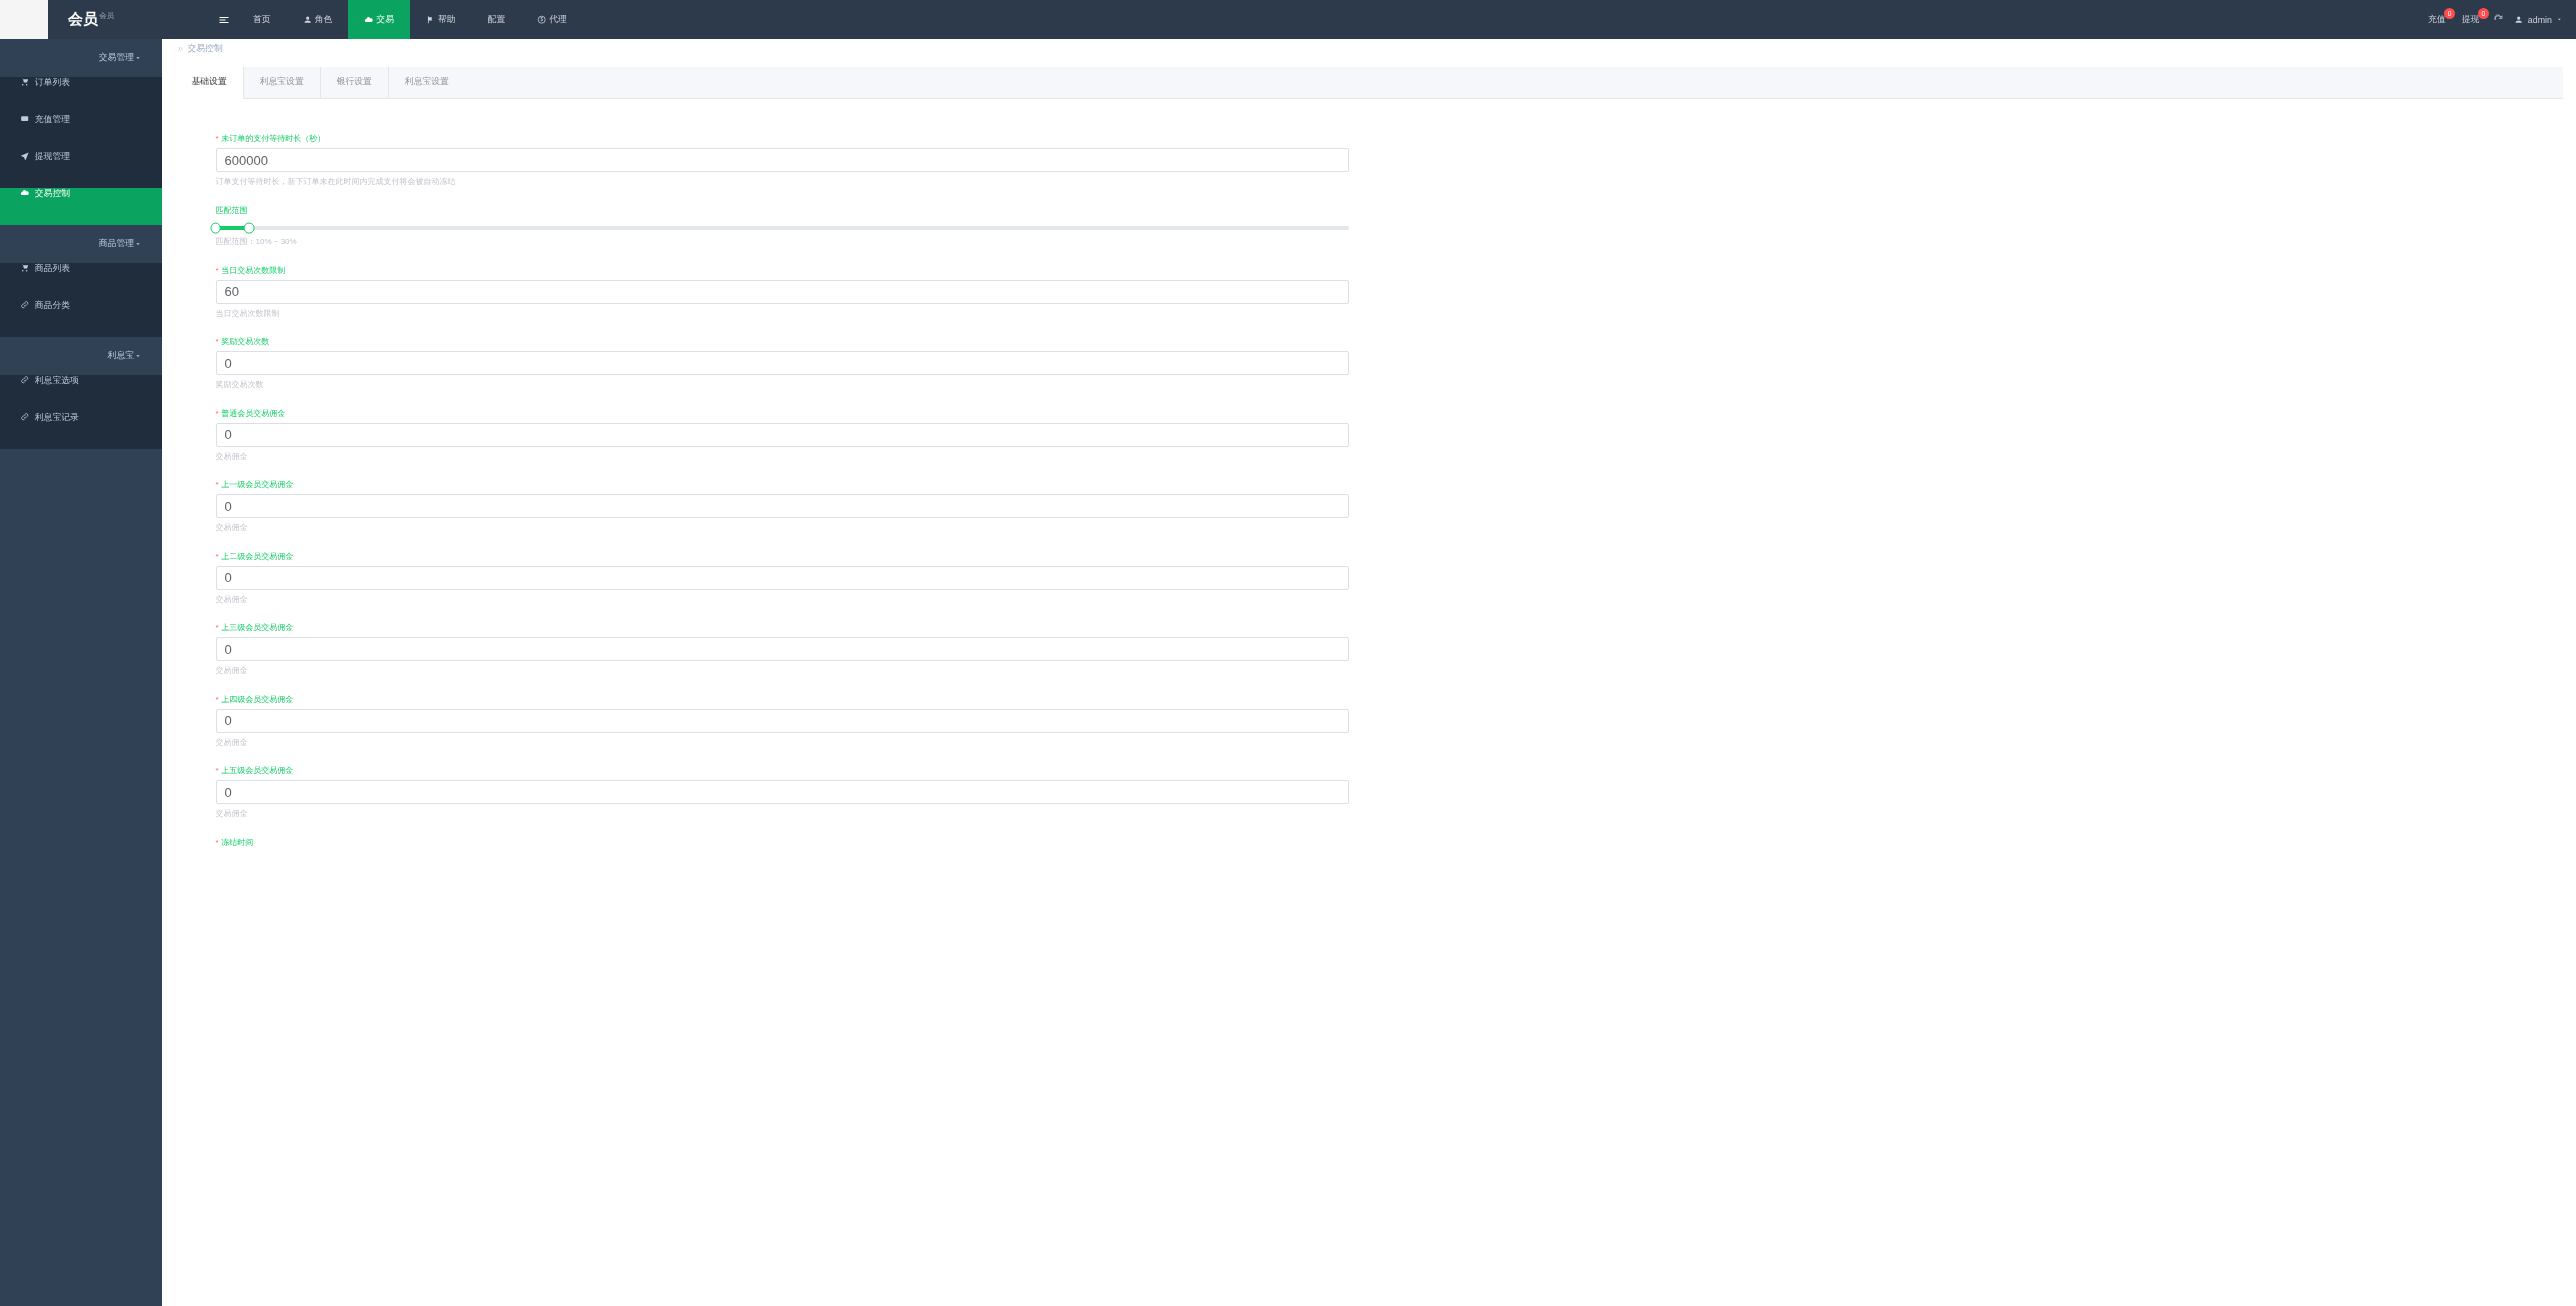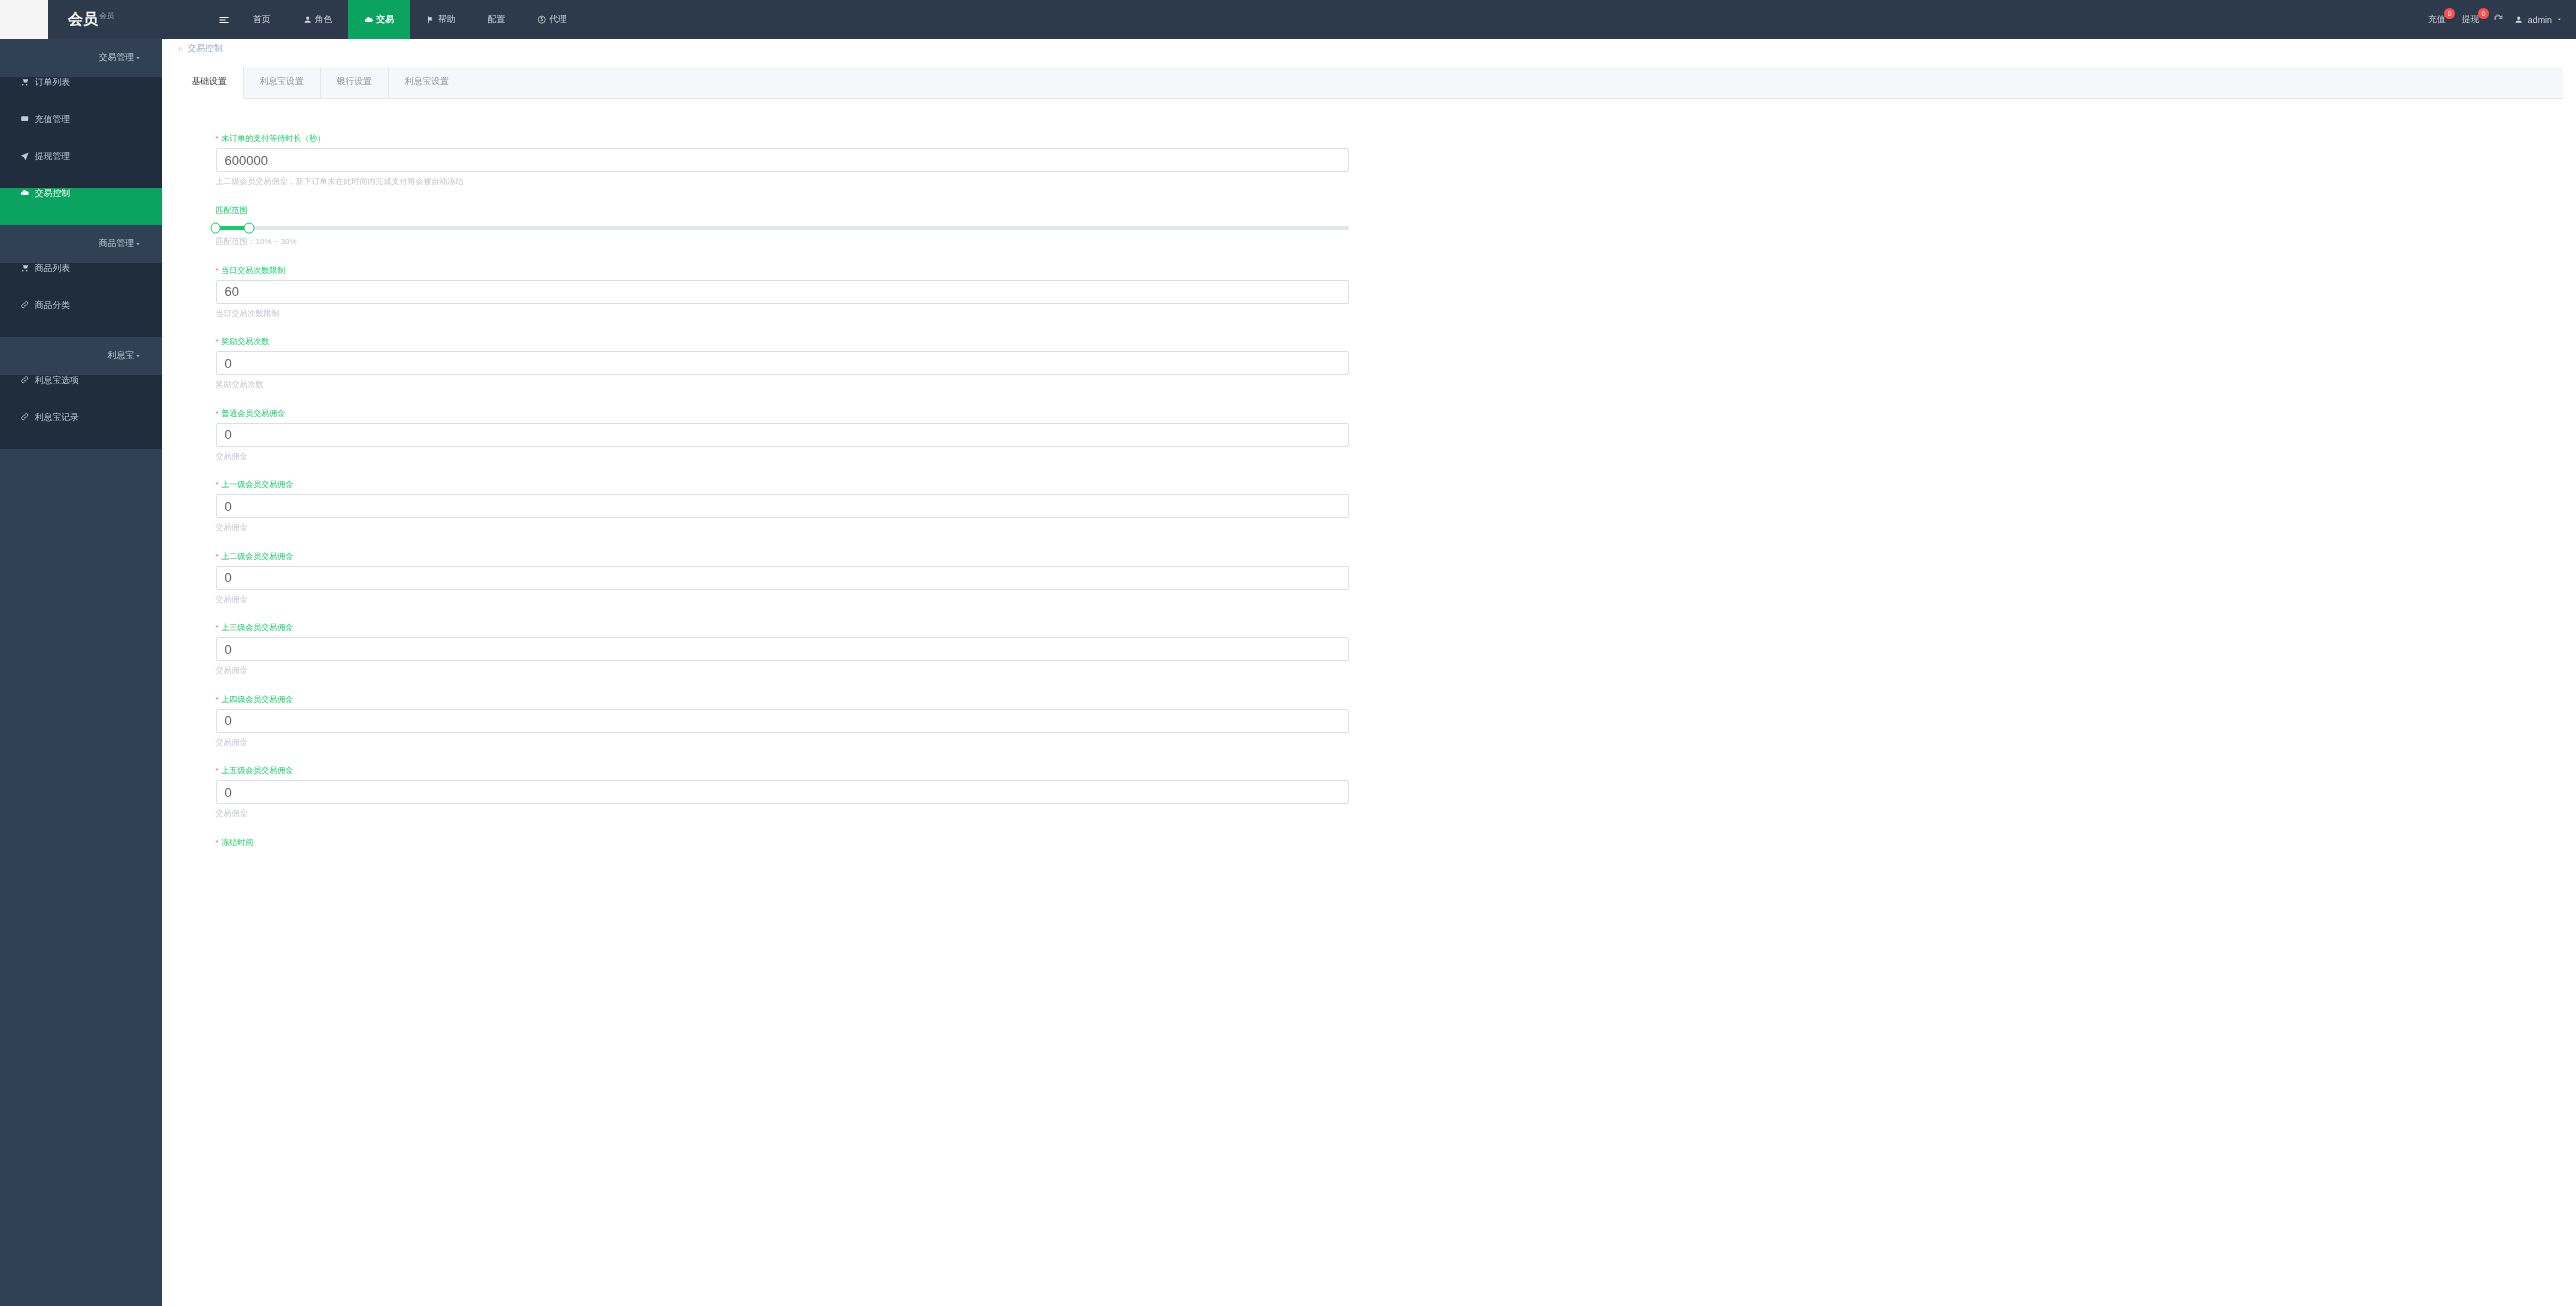--- a/index.html
+++ b/index.html
@@ -9,21 +9,21 @@
 .topbar { height: 39px; background: #2d3a4b; display: flex; align-items: center; color: #fff; position: fixed; top: 0; left: 0; right: 0; z-index: 100; margin-left: 48px; }
 .logo-box { width: 162px; height: 100%; display: flex; align-items: center; padding-left: 20px; background: #2d3a4b; }
 .logo-main { font-size: 15px; font-weight: 600; color: #fff; }
 .logo-sub { font-size: 7.4px; color: #a0a8b3; margin-left: 1.3px; position: relative; top: -4px; }
 
 .hamburger { width: 27px; height: 100%; display: flex; align-items: center; justify-content: center; cursor: pointer; }
 .hamburger svg { width: 12px; height: 12px; fill: #fff; }
 
 .topnav { display: flex; height: 100%; text-align: right; }
 .topnav-item { padding: 0 16px; height: 100%; display: flex; align-items: center; color: #d0d4db; cursor: pointer; font-size: 8.8px; gap: 2.7px; }
-.topnav-item.active { background: #0ba360; color: #fff; font-weight: bold; }
+.topnav-item.active { background: #0ba360; color: #fff; }
 .topnav-item svg { width: 9.4px; height: 9.4px; fill: currentColor; }
 
 .top-right { margin-left: auto; display: flex; align-items: center; height: 100%; padding-right: 13.5px; gap: 10.8px; }
 .badge-link { position: relative; color: #d0d4db; font-size: 8.8px; cursor: pointer; padding: 4px 2.7px; }
 .badge { position: absolute; top: -1.3px; right: -6.7px; background: #ff4d4f; color: #fff; border-radius: 6.7px; min-width: 10.8px; height: 10.8px; font-size: 6.7px; display: flex; align-items: center; justify-content: center; padding: 0 2.7px; }
 .refresh-btn { color: #d0d4db; cursor: pointer; display: flex; align-items: center; }
 .refresh-btn svg { width: 10.8px; height: 10.8px; stroke: currentColor; fill: none; }
 .user-menu { display: flex; align-items: center; gap: 4px; color: #d0d4db; cursor: pointer; font-size: 8.8px; }
 .user-menu svg { width: 9.4px; height: 9.4px; fill: currentColor; }
 
@@ -221,21 +221,21 @@
     </div>
 
     <div class="form">
 
       <div class="form-row">
         <div class="form-label">
             <span class="req">*</span>
             <span>未订单的支付等待时长（秒）</span>
           </div>
         <input class="form-input" value="600000" style="">
-        <div class="form-help">上二级会员交易佣金，新下订单未在此时间内完成支付将会被自动冻结</div>
+        <div class="form-help">订单支付等待时长，新下订单未在此时间内完成支付将会被自动冻结</div>
       </div>
 
       <div class="form-row">
         <div class="form-label">
             <span>匹配范围</span>
           </div>
         <div class="slider-wrap">
           <div class="slider-track">
             <div class="slider-fill"></div>
             <div class="slider-handle h1"></div>

